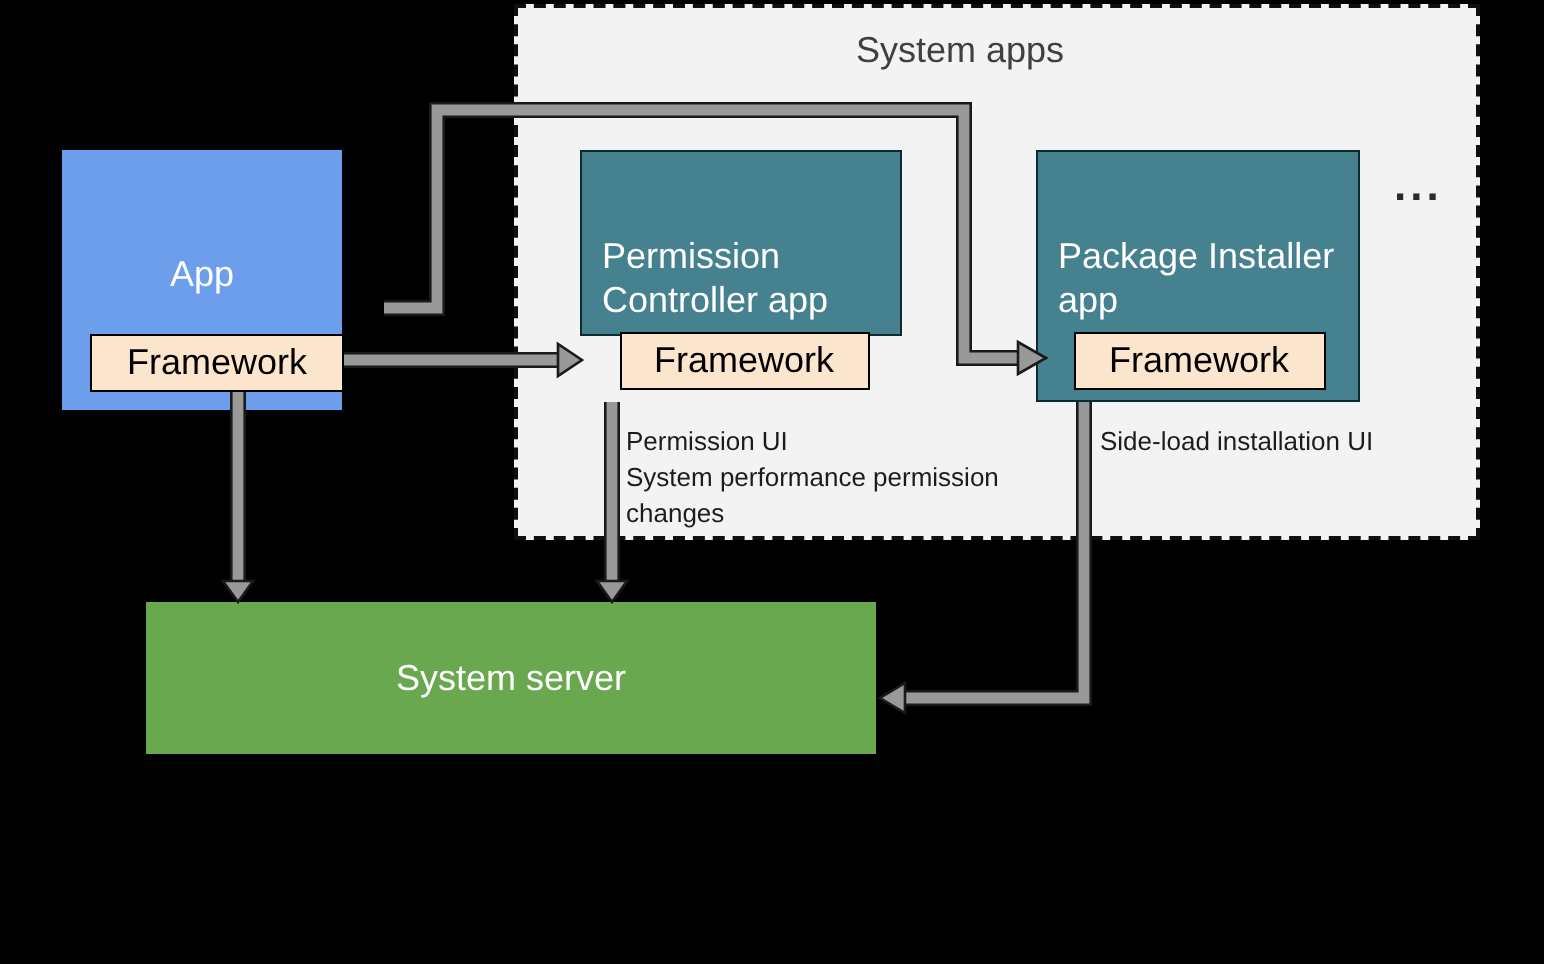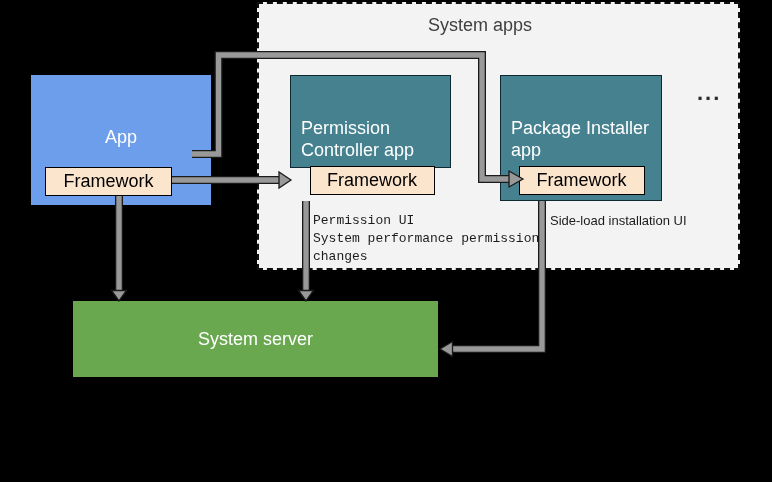--- a/index.html
+++ b/index.html
@@ -37,38 +37,38 @@
     font-size: 18px; color: #404040;
   }
   #ellipsis-more-apps {
     left: 438px; top: 76px;
     font-size: 22px; font-weight: bold; letter-spacing: 2px;
     color: #2b2b2b;
   }
 
   
   #app-box {
-    left: 31px; top: 75px; width: 180px; height: 130px;
+    left: 31px; top: 75px; width: 140px; height: 130px;
     background: var(--app-blue);
     z-index: 2;
   }
   #app-box .box-label {
     left: 0; top: 52px; width: 100%;
     text-align: center;
     font-size: 18px; color: var(--text-light);
   }
 
   
   .teal-box {
     background: var(--system-app-teal);
     border: 1.5px solid #0e2a30;
     z-index: 2;
   }
   #permission-controller-box { left: 290px; top: 75px; width: 161px; height: 93px; }
-  #package-installer-box     { left: 500px; top: 75px; width: 162px; height: 126px; }
+  #package-installer-box     { left: 518px; top: 75px; width: 162px; height: 126px; }
   .teal-box .box-label {
     left: 10px; top: 41px; right: 8px;
     font-size: 18px; line-height: 22px; color: var(--text-light);
   }
 
   
   .framework-box {
     background: var(--framework-peach);
     border: 1.5px solid #000;
     display: flex; align-items: center; justify-content: center;
@@ -87,21 +87,21 @@
     font-size: 18px; color: var(--text-light);
     z-index: 2;
   }
 
   
   .annotation {
     font-size: 13px; line-height: 18px;
     color: var(--text-dark);
     z-index: 3;
   }
-  #pc-annotation { left: 313px; top: 212px; width: 230px; font-family: Liberation Mono, monospace; }
+  #pc-annotation { left: 313px; top: 212px; width: 230px; }
   #pi-annotation { left: 550px; top: 212px; width: 220px; }
 
   
   #connector-layer {
     left: 0; top: 0; width: 772px; height: 482px;
     z-index: 4; pointer-events: none;
   }
   .shaft-outline { fill: none; stroke: var(--connector-outline); stroke-width: 8; }
   .shaft         { fill: none; stroke: var(--connector-gray);    stroke-width: 5.4; }
   .arrowhead     { fill: var(--connector-gray); stroke: var(--connector-outline); stroke-width: 1.3; }

